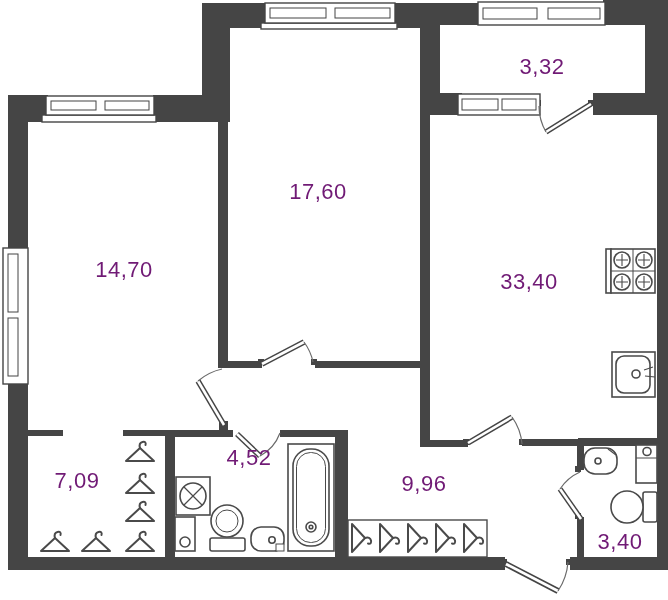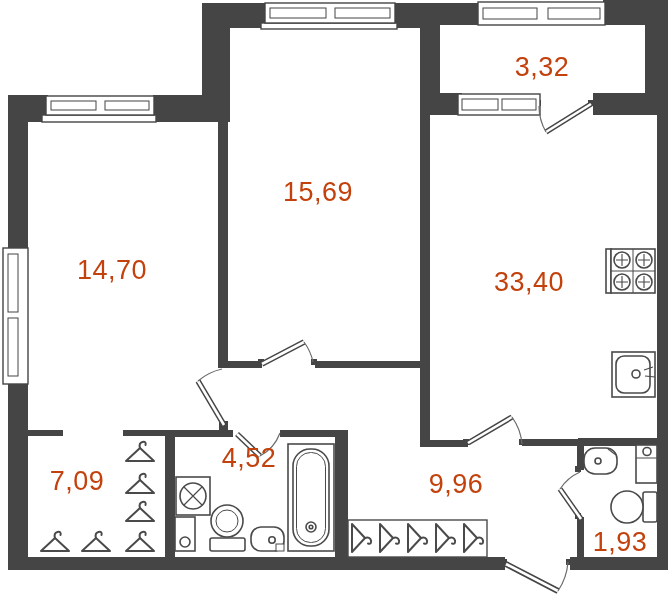--- a/index.html
+++ b/index.html
@@ -1,20 +1,20 @@
 <!DOCTYPE html>
 <html><head>
 <meta charset="utf-8">
 <style>
   html,body{margin:0;padding:0;background:#fff;}
   .stage{position:relative;width:668px;height:600px;background:#fff;overflow:hidden;
          font-family:"Liberation Sans",sans-serif;}
   .stage svg{position:absolute;left:0;top:0;}
   .room-label{position:absolute;transform:translate(-50%,-50%);
-              font-size:27px;color:#c2410c;letter-spacing:.5px;white-space:nowrap;}
+              font-size:22px;color:#701a75;letter-spacing:.5px;white-space:nowrap;}
 </style>
 </head>
 <body>
 
 <div class="stage">
 <svg width="668" height="600" viewBox="0 0 668 600" xmlns="http://www.w3.org/2000/svg">
   <defs>
     <g id="hgr">
       <path d="M1 21 L15 8 L29 21 Z" fill="#fff" stroke="#4a4a4a" stroke-width="2" stroke-linejoin="round"></path>
       <path d="M15 8 Q13.5 3 17.5 2 Q21.5 1.2 20.5 5" fill="none" stroke="#4a4a4a" stroke-width="2" stroke-linecap="round"></path>
@@ -211,21 +211,21 @@
       <use href="#hgr" transform="translate(125,440)"></use>
       <use href="#hgr" transform="translate(125,472)"></use>
       <use href="#hgr" transform="translate(125,500)"></use>
       <use href="#hgr" transform="translate(125,530)"></use>
       <use href="#hgr" transform="translate(40,530)"></use>
       <use href="#hgr" transform="translate(81,530)"></use>
     </g>
   </g>
 </svg>
 
-  <div class="room-label" style="left:112px;top:270px">14,70</div>
-  <div class="room-label" style="left:318px;top:192px">15,69</div>
+  <div class="room-label" style="left:124px;top:270px">14,70</div>
+  <div class="room-label" style="left:318px;top:192px">17,60</div>
   <div class="room-label" style="left:542px;top:67px">3,32</div>
   <div class="room-label" style="left:529px;top:282px">33,40</div>
   <div class="room-label" style="left:77px;top:481px">7,09</div>
   <div class="room-label" style="left:249px;top:458px">4,52</div>
-  <div class="room-label" style="left:456px;top:484px">9,96</div>
-  <div class="room-label" style="left:620px;top:542px">1,93</div>
+  <div class="room-label" style="left:424px;top:484px">9,96</div>
+  <div class="room-label" style="left:620px;top:542px">3,40</div>
 </div>
 
 </body></html>

